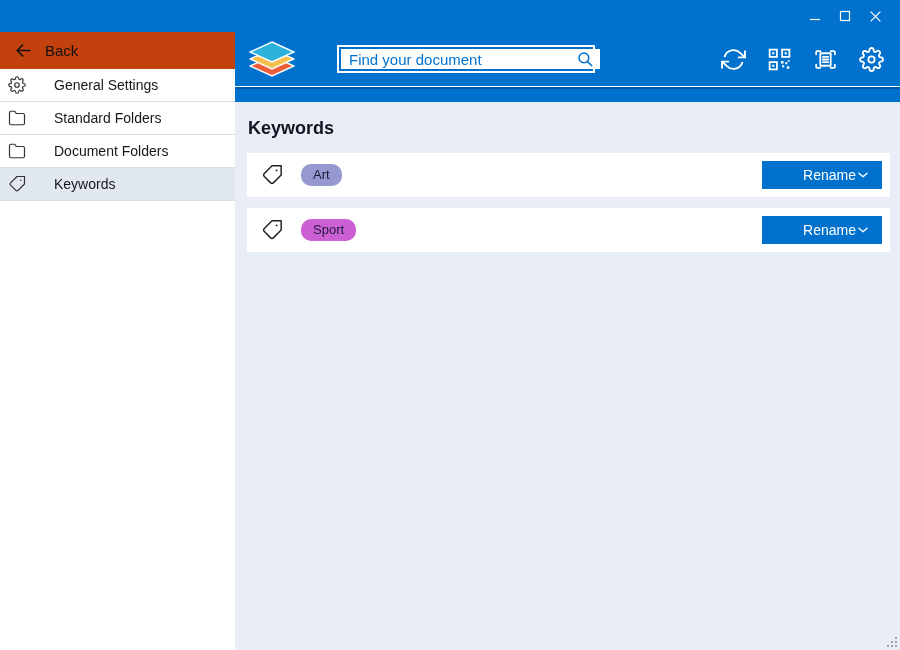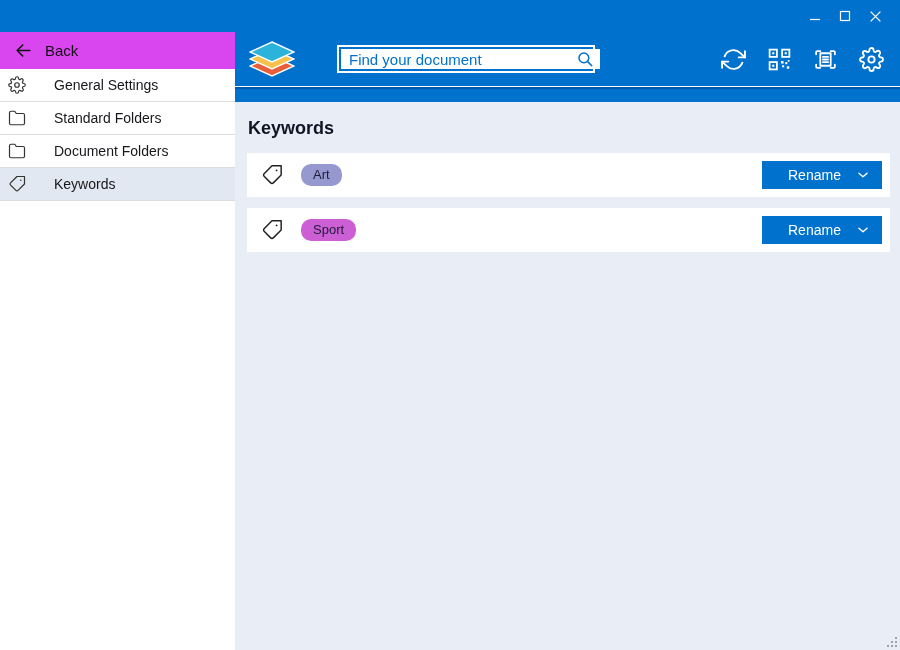--- a/index.html
+++ b/index.html
@@ -12,21 +12,21 @@
     justify-content:flex-end; padding-right:10px; flex:0 0 auto; }
   .winbtn { width:30px; height:24px; display:flex; align-items:center; justify-content:center;
     color:#fff; cursor:pointer; }
   .winbtn svg { display:block; }
 
   
   .body-row { flex:1; display:flex; min-height:0; }
 
   
   .sidebar { width:235px; background:#fff; flex:0 0 auto; display:flex; flex-direction:column; }
-  .back-row { height:37px; background:#d946ef; display:flex; align-items:center;
+  .back-row { height:37px; background:#c2410c; display:flex; align-items:center;
     gap:12px; padding-left:14px; font-size:15px; color:#111; cursor:pointer; }
   .side-item { height:33px; display:flex; align-items:center; gap:28px; padding-left:8px;
     font-size:14px; color:#17171C; border-bottom:1px solid #DDDDDD; cursor:pointer; }
   .side-item:first-of-type { border-top:1px solid #E7E7E7; }
   .side-item.selected { background:#E2E8F1; }
   .side-item .ic { width:18px; height:18px; color:#333; flex:0 0 auto; }
   .side-item .ic svg { width:18px; height:18px; display:block; }
 
   
   .main { flex:1; display:flex; flex-direction:column; min-width:0; }
@@ -57,21 +57,21 @@
   .page-title { font-size:18px; font-weight:700; color:#101423; margin:2px 0 14px 1px; }
 
   .kw-card { background:#fff; height:44px; display:flex; align-items:center;
     padding:0 8px 0 14px; margin-bottom:11px; }
   .tag-ic { width:22px; height:22px; color:#222; flex:0 0 auto; }
   .tag-ic svg { width:22px; height:22px; display:block; transform:scaleX(-1); }
   .kw-badge { margin-left:18px; padding:3px 12px 4px; border-radius:10px;
     font-size:13px; color:#1C1C3A; }
   .rename-btn { margin-left:auto; width:120px; height:28px; background:#0072CE; border:none;
     color:#fff; font-size:14px; font-family:"Liberation Sans", sans-serif; cursor:pointer;
-    display:flex; align-items:center; justify-content:space-between; padding:0 12px 0 26px; }
+    display:flex; align-items:center; justify-content:flex-end; padding:0 12px 0 26px; }
   .rename-btn svg { width:14px; height:14px; display:block; }
 
   
   .add-bar { margin-top:auto; background:#fff; height:54px; display:flex; align-items:center;
     padding:0 12px 0 14px; }
   .add-input { width:270px; height:30px; border:2px solid #111; background:#fff; outline:none;
     font-size:15px; padding:0 9px; color:#222; font-family:"Liberation Sans", sans-serif; }
   .add-input::placeholder { color:#2b2b2b; opacity:1; }
   .swatches { display:flex; align-items:center; gap:13px; margin-left:25px; }
   .swatch { width:22px; height:22px; border-radius:50%; cursor:pointer; flex:0 0 auto; }

